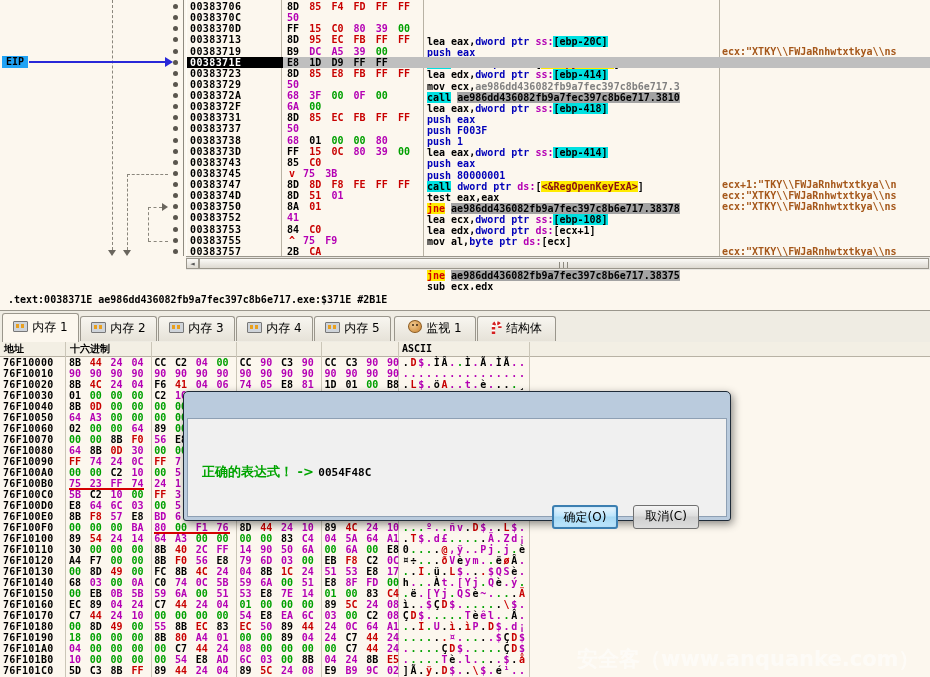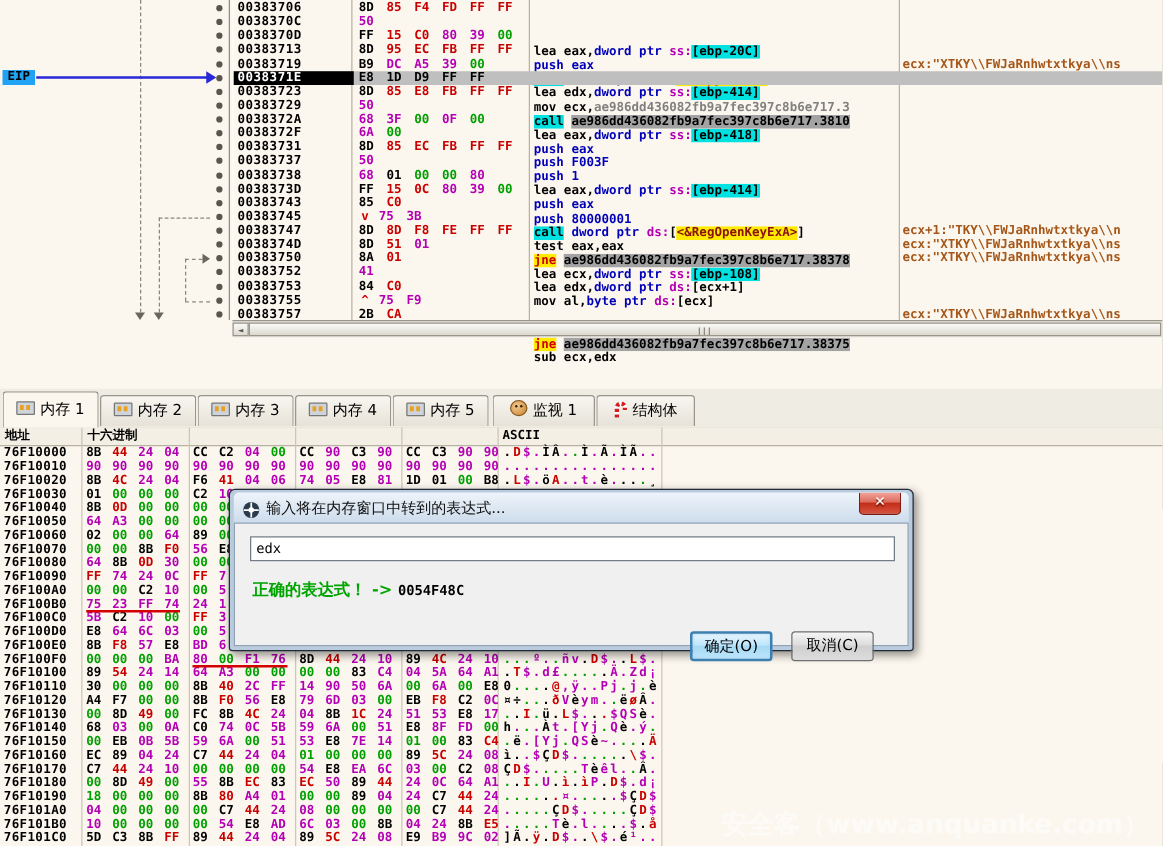--- a/index.html
+++ b/index.html
@@ -171,20 +171,21 @@
 
   <div id="hscroll">
     <div id="hs-left">◄</div>
     <div id="hs-thumb">
       <div class="grip" style="left:359px;"></div>
         <div class="grip" style="left:363px;"></div>
         <div class="grip" style="left:367px;"></div>
     </div>
   </div>
 
+  <div id="info2">.text:0038371E ae986dd436082fb9a7fec397c8b6e717.exe:$371E #2B1E</div>
 
   <div id="tabbar">
       <div class="tab active" style="left: 2px; width: 77px;"><span class="tabicon"><span class="memicon" style="display:inline-block"><i class="a"></i><i class="b"></i></span></span><span>内存 1</span></div>
       <div class="tab" style="left: 80px; width: 77px;"><span class="tabicon"><span class="memicon" style="display:inline-block"><i class="a"></i><i class="b"></i></span></span><span>内存 2</span></div>
       <div class="tab" style="left: 158px; width: 77px;"><span class="tabicon"><span class="memicon" style="display:inline-block"><i class="a"></i><i class="b"></i></span></span><span>内存 3</span></div>
       <div class="tab" style="left: 236px; width: 77px;"><span class="tabicon"><span class="memicon" style="display:inline-block"><i class="a"></i><i class="b"></i></span></span><span>内存 4</span></div>
       <div class="tab" style="left: 314px; width: 77px;"><span class="tabicon"><span class="memicon" style="display:inline-block"><i class="a"></i><i class="b"></i></span></span><span>内存 5</span></div>
       <div class="tab" style="left: 394px; width: 82px;"><span class="tabicon"><span class="watchicon" style="display:inline-block"><i class="a"></i><i class="b"></i></span></span><span>监视 1</span></div>
       <div class="tab" style="left: 477px; width: 79px;"><span class="tabicon"><svg width="11" height="14" viewBox="0 0 11 14" style="vertical-align:-2px">
             <path d="M2.5 13 V5 a3.2 3.2 0 0 1 6.4 0 V7" fill="none" stroke="#fff" stroke-width="3.4"></path>
@@ -235,34 +236,21 @@
         <div class="mrow" style="top: 290px;"><span class="m-addr">76F10190</span><span class="mbyte c-g" style="left: 69px;">18</span><span class="mbyte c-g" style="left: 89.8px;">00</span><span class="mbyte c-g" style="left: 110.6px;">00</span><span class="mbyte c-g" style="left: 131.4px;">00</span><span class="mbyte c-k" style="left: 154.2px;">8B</span><span class="mbyte c-r" style="left: 175px;">80</span><span class="mbyte c-m" style="left: 195.8px;">A4</span><span class="mbyte c-m" style="left: 216.6px;">01</span><span class="mbyte c-g" style="left: 239.4px;">00</span><span class="mbyte c-g" style="left: 260.2px;">00</span><span class="mbyte c-k" style="left: 281px;">89</span><span class="mbyte c-m" style="left: 301.8px;">04</span><span class="mbyte c-m" style="left: 324.6px;">24</span><span class="mbyte c-k" style="left: 345.4px;">C7</span><span class="mbyte c-r" style="left: 366.2px;">44</span><span class="mbyte c-m" style="left: 387px;">24</span><span class="mascii c-g" style="left: 402px;">.</span><span class="mascii c-g" style="left: 409.75px;">.</span><span class="mascii c-g" style="left: 417.5px;">.</span><span class="mascii c-g" style="left: 425.25px;">.</span><span class="mascii c-k" style="left: 433px;">.</span><span class="mascii c-r" style="left: 440.75px;">.</span><span class="mascii c-m" style="left: 448.5px;">¤</span><span class="mascii c-m" style="left: 456.25px;">.</span><span class="mascii c-g" style="left: 464px;">.</span><span class="mascii c-g" style="left: 471.75px;">.</span><span class="mascii c-k" style="left: 479.5px;">.</span><span class="mascii c-m" style="left: 487.25px;">.</span><span class="mascii c-m" style="left: 495px;">$</span><span class="mascii c-k" style="left: 502.75px;">Ç</span><span class="mascii c-r" style="left: 510.5px;">D</span><span class="mascii c-m" style="left: 518.25px;">$</span></div>
         <div class="mrow" style="top: 301px;"><span class="m-addr">76F101A0</span><span class="mbyte c-m" style="left: 69px;">04</span><span class="mbyte c-g" style="left: 89.8px;">00</span><span class="mbyte c-g" style="left: 110.6px;">00</span><span class="mbyte c-g" style="left: 131.4px;">00</span><span class="mbyte c-g" style="left: 154.2px;">00</span><span class="mbyte c-k" style="left: 175px;">C7</span><span class="mbyte c-r" style="left: 195.8px;">44</span><span class="mbyte c-m" style="left: 216.6px;">24</span><span class="mbyte c-m" style="left: 239.4px;">08</span><span class="mbyte c-g" style="left: 260.2px;">00</span><span class="mbyte c-g" style="left: 281px;">00</span><span class="mbyte c-g" style="left: 301.8px;">00</span><span class="mbyte c-g" style="left: 324.6px;">00</span><span class="mbyte c-k" style="left: 345.4px;">C7</span><span class="mbyte c-r" style="left: 366.2px;">44</span><span class="mbyte c-m" style="left: 387px;">24</span><span class="mascii c-m" style="left: 402px;">.</span><span class="mascii c-g" style="left: 409.75px;">.</span><span class="mascii c-g" style="left: 417.5px;">.</span><span class="mascii c-g" style="left: 425.25px;">.</span><span class="mascii c-g" style="left: 433px;">.</span><span class="mascii c-k" style="left: 440.75px;">Ç</span><span class="mascii c-r" style="left: 448.5px;">D</span><span class="mascii c-m" style="left: 456.25px;">$</span><span class="mascii c-m" style="left: 464px;">.</span><span class="mascii c-g" style="left: 471.75px;">.</span><span class="mascii c-g" style="left: 479.5px;">.</span><span class="mascii c-g" style="left: 487.25px;">.</span><span class="mascii c-g" style="left: 495px;">.</span><span class="mascii c-k" style="left: 502.75px;">Ç</span><span class="mascii c-r" style="left: 510.5px;">D</span><span class="mascii c-m" style="left: 518.25px;">$</span></div>
         <div class="mrow" style="top: 312px;"><span class="m-addr">76F101B0</span><span class="mbyte c-m" style="left: 69px;">10</span><span class="mbyte c-g" style="left: 89.8px;">00</span><span class="mbyte c-g" style="left: 110.6px;">00</span><span class="mbyte c-g" style="left: 131.4px;">00</span><span class="mbyte c-g" style="left: 154.2px;">00</span><span class="mbyte c-m" style="left: 175px;">54</span><span class="mbyte c-k" style="left: 195.8px;">E8</span><span class="mbyte c-m" style="left: 216.6px;">AD</span><span class="mbyte c-m" style="left: 239.4px;">6C</span><span class="mbyte c-m" style="left: 260.2px;">03</span><span class="mbyte c-g" style="left: 281px;">00</span><span class="mbyte c-k" style="left: 301.8px;">8B</span><span class="mbyte c-m" style="left: 324.6px;">04</span><span class="mbyte c-m" style="left: 345.4px;">24</span><span class="mbyte c-k" style="left: 366.2px;">8B</span><span class="mbyte c-r" style="left: 387px;">E5</span><span class="mascii c-m" style="left: 402px;">.</span><span class="mascii c-g" style="left: 409.75px;">.</span><span class="mascii c-g" style="left: 417.5px;">.</span><span class="mascii c-g" style="left: 425.25px;">.</span><span class="mascii c-g" style="left: 433px;">.</span><span class="mascii c-m" style="left: 440.75px;">T</span><span class="mascii c-k" style="left: 448.5px;">è</span><span class="mascii c-m" style="left: 456.25px;">.</span><span class="mascii c-m" style="left: 464px;">l</span><span class="mascii c-m" style="left: 471.75px;">.</span><span class="mascii c-g" style="left: 479.5px;">.</span><span class="mascii c-k" style="left: 487.25px;">.</span><span class="mascii c-m" style="left: 495px;">.</span><span class="mascii c-m" style="left: 502.75px;">$</span><span class="mascii c-k" style="left: 510.5px;">.</span><span class="mascii c-r" style="left: 518.25px;">å</span></div>
         <div class="mrow" style="top: 323px;"><span class="m-addr">76F101C0</span><span class="mbyte c-k" style="left: 69px;">5D</span><span class="mbyte c-k" style="left: 89.8px;">C3</span><span class="mbyte c-k" style="left: 110.6px;">8B</span><span class="mbyte c-r" style="left: 131.4px;">FF</span><span class="mbyte c-k" style="left: 154.2px;">89</span><span class="mbyte c-r" style="left: 175px;">44</span><span class="mbyte c-m" style="left: 195.8px;">24</span><span class="mbyte c-m" style="left: 216.6px;">04</span><span class="mbyte c-k" style="left: 239.4px;">89</span><span class="mbyte c-r" style="left: 260.2px;">5C</span><span class="mbyte c-m" style="left: 281px;">24</span><span class="mbyte c-m" style="left: 301.8px;">08</span><span class="mbyte c-k" style="left: 324.6px;">E9</span><span class="mbyte c-m" style="left: 345.4px;">B9</span><span class="mbyte c-m" style="left: 366.2px;">9C</span><span class="mbyte c-m" style="left: 387px;">02</span><span class="mascii c-k" style="left: 402px;">]</span><span class="mascii c-k" style="left: 409.75px;">Ã</span><span class="mascii c-k" style="left: 417.5px;">.</span><span class="mascii c-r" style="left: 425.25px;">ÿ</span><span class="mascii c-k" style="left: 433px;">.</span><span class="mascii c-r" style="left: 440.75px;">D</span><span class="mascii c-m" style="left: 448.5px;">$</span><span class="mascii c-m" style="left: 456.25px;">.</span><span class="mascii c-k" style="left: 464px;">.</span><span class="mascii c-r" style="left: 471.75px;">\</span><span class="mascii c-m" style="left: 479.5px;">$</span><span class="mascii c-m" style="left: 487.25px;">.</span><span class="mascii c-k" style="left: 495px;">é</span><span class="mascii c-m" style="left: 502.75px;">¹</span><span class="mascii c-m" style="left: 510.5px;">.</span><span class="mascii c-m" style="left: 518.25px;">.</span></div>
       </div>
   </div>
 
   <div id="wm">安全客（www.anquanke.com）</div>
 
   <div id="dlg">
-    <div id="dlg-title">
-      <span id="dlg-icon">
-        <svg width="14" height="14" viewBox="0 0 14 14">
-          <circle cx="7" cy="7" r="6.4" fill="#2B3B4E"></circle>
-          <circle cx="7" cy="7" r="2.2" fill="#fff"></circle>
-          <line x1="7" y1="1" x2="7" y2="13" stroke="#fff" stroke-width="1.4"></line>
-          <line x1="1" y1="7" x2="13" y2="7" stroke="#fff" stroke-width="1.4"></line>
-        </svg>
-      </span>
-      <span class="txt">输入将在内存窗口中转到的表达式...</span>
-      <div id="dlg-close">✕</div>
-    </div>
     <div id="dlg-body">
-      <div id="dlg-input">edx</div>
       <div id="dlg-result">
         <span>正确的表达式！</span>
         <span>-&gt;</span>
         <span class="val">0054F48C</span>
       </div>
       <div class="dbtn" id="btn-ok">确定(O)</div>
       <div class="dbtn" id="btn-cancel">取消(C)</div>
     </div>
   </div>
 </div>

